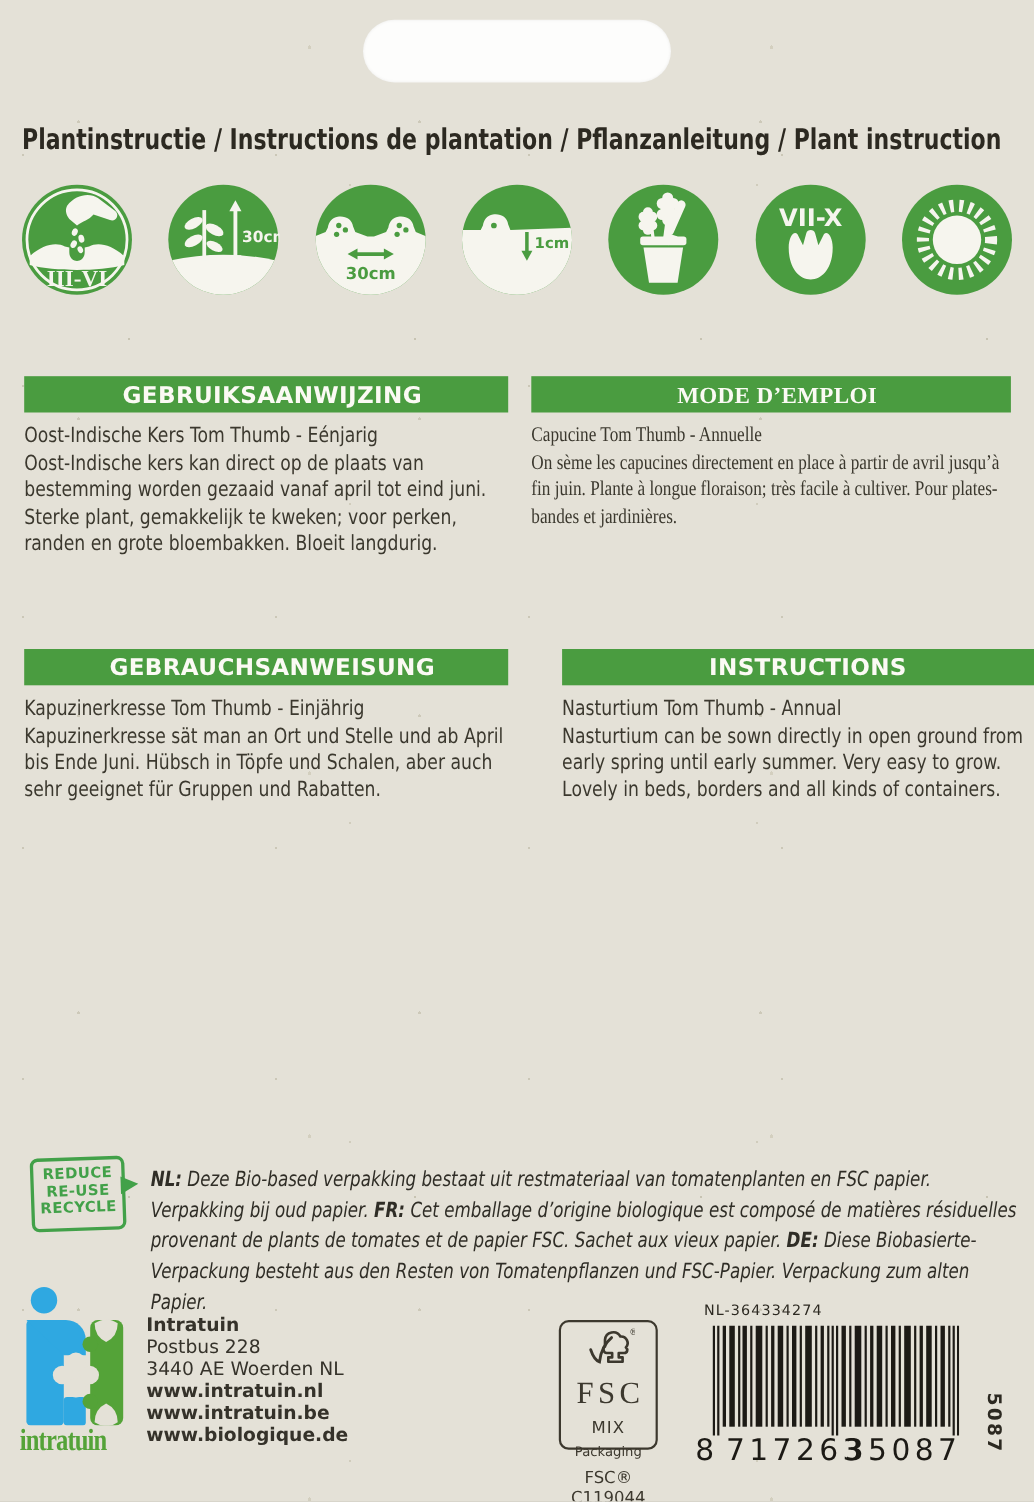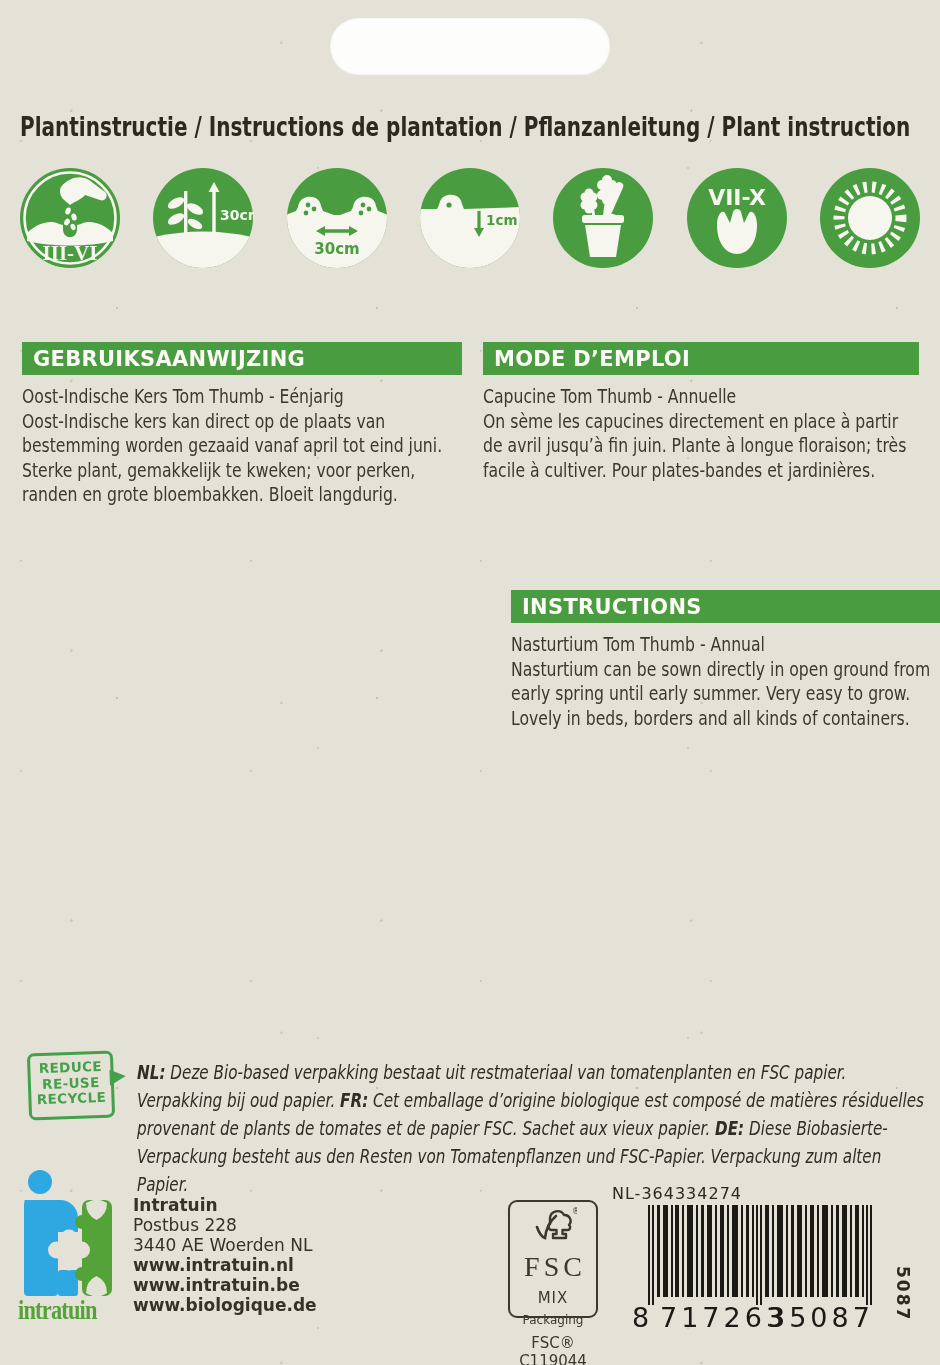--- a/index.html
+++ b/index.html
@@ -14,42 +14,42 @@
       radial-gradient(1px 1px at 9% 67%, #cbc7b7 99%, transparent 100%);
     background-size:310px 270px,420px 330px,260px 390px,370px 290px,230px 210px;
     font-family:"DejaVu Sans",sans-serif;color:#3b382e;
   }
   .hang-hole{position:absolute;left:330px;top:18px;width:280px;height:57px;border-radius:29px;background:#fdfdfc;box-shadow:inset 0 0 3px rgba(0,0,0,.08);}
   .title{position:absolute;left:20px;top:112px;white-space:nowrap;font-weight:bold;font-size:26px;color:#2c2921;transform:scaleX(0.77);transform-origin:0 0;letter-spacing:0;}
   .icon-row{position:absolute;left:19px;top:167px;width:902px;height:102px;display:flex;justify-content:space-between;}
   .picto{width:102px;height:102px;}
   .section{position:absolute;}
   .sec-nl{left:22px;top:342px;width:440px;}
-  .sec-fr{left:483px;top:342px;width:436px;}
+  .sec-fr{left:483px;top:342px;width:436px;font-family:Liberation Serif, serif;}
   .sec-de{left:22px;top:590px;width:440px;}
   .sec-en{left:483px;top:590px;width:436px;margin-left:28px;}
-  .sec-bar{background:#4a9c40;color:#fbfaf4;height:33px;line-height:34px;padding-left:11px;font-weight:bold;font-size:21px;letter-spacing:.3px;}
+  .sec-bar{background:#4a9c40;color:#fbfaf4;height:33px;line-height:34px;padding-left:11px;font-weight:bold;font-size:21px;letter-spacing:.3px;text-align:center;}
   .sec-inner{margin-top:9px;transform:scaleX(0.824);transform-origin:0 0;font-size:19px;line-height:24.5px;color:#3b382e;}
   .sec-nl .sec-inner{width:534px;} .sec-fr .sec-inner{width:524px;}
   .sec-de .sec-inner{width:534px;} .sec-en .sec-inner{width:536px;}
   .sec-inner p{margin:0;}
   .recycle-badge{position:absolute;left:28px;top:1052px;width:80px;height:56px;border:3px solid #42a149;border-radius:7px;transform:rotate(-2deg);color:#42a149;font-weight:bold;font-size:13.5px;line-height:15.5px;text-align:center;padding-top:5px;letter-spacing:.4px;background:transparent;}
   .recycle-tail{position:absolute;right:-15px;top:16px;width:0;height:0;border-top:7px solid transparent;border-bottom:9px solid transparent;border-left:16px solid #42a149;}
   .pack-note{position:absolute;left:137px;top:1039px;transform:scaleX(0.8);transform-origin:0 0;width:985px;font-size:19px;line-height:28px;font-style:italic;color:#2f2d26;}
   .pack-note b{font-style:italic;}
   .logo-mark{position:absolute;left:20px;top:1170px;}
   .logo-word{position:absolute;left:18px;top:1294px;font-family:"Liberation Serif",serif;font-weight:bold;font-size:28px;color:#54a338;transform:scaleX(0.80);transform-origin:0 0;letter-spacing:-1px;}
   .addr{position:absolute;left:133px;top:1195px;font-size:17px;line-height:20px;color:#35322a;}
   .addr .b{font-weight:bold;}
   .fsc-badge{position:absolute;left:508px;top:1200px;width:86px;height:114px;border:2px solid #3c382e;border-radius:9px;text-align:center;color:#3c382e;}
   .fsc-acronym{font-family:"Liberation Serif",serif;font-size:28px;letter-spacing:4px;margin-top:1px;text-indent:4px;}
   .fsc-grade{font-size:15px;letter-spacing:1px;margin-top:6px;}
   .fsc-scope{font-size:12px;margin-top:6px;}
   .fsc-license{font-size:15px;margin-top:7px;}
-  .article-no{position:absolute;left:612px;top:1184px;font-size:16px;letter-spacing:1px;color:#2c2921;}
+  .article-no{position:absolute;left:640px;top:1184px;font-size:13px;letter-spacing:1px;color:#2c2921;}
   .barcode{position:absolute;left:628px;top:1205px;}
   .side-code{position:absolute;left:893px;top:1266px;writing-mode:vertical-rl;font-weight:bold;font-size:17px;letter-spacing:2px;color:#2c2921;}
 </style>
 </head>
 <body>
 
 <div id="packet">
 
   <div class="hang-hole"></div>
 
@@ -183,20 +183,27 @@
   </div>
 
   <div class="section sec-fr">
     <div class="sec-bar">MODE D’EMPLOI</div>
     <div class="sec-inner">
       <p>Capucine Tom Thumb - Annuelle</p>
       <p>On sème les capucines directement en place à partir de avril jusqu’à fin juin. Plante à longue floraison; très facile à cultiver. Pour plates-bandes et jardinières.</p>
     </div>
   </div>
 
+  <div class="section sec-de">
+    <div class="sec-bar">GEBRAUCHSANWEISUNG</div>
+    <div class="sec-inner">
+      <p>Kapuzinerkresse Tom Thumb - Einjährig</p>
+      <p>Kapuzinerkresse sät man an Ort und Stelle und ab April bis Ende Juni. Hübsch in Töpfe und Schalen, aber auch sehr geeignet für Gruppen und Rabatten.</p>
+    </div>
+  </div>
 
   <div class="section sec-en">
     <div class="sec-bar">INSTRUCTIONS</div>
     <div class="sec-inner">
       <p>Nasturtium Tom Thumb - Annual</p>
       <p>Nasturtium can be sown  directly in open ground from early spring until early summer. Very easy to grow. Lovely in beds, borders and all kinds of containers.</p>
     </div>
   </div>
 
   <div class="recycle-badge">

